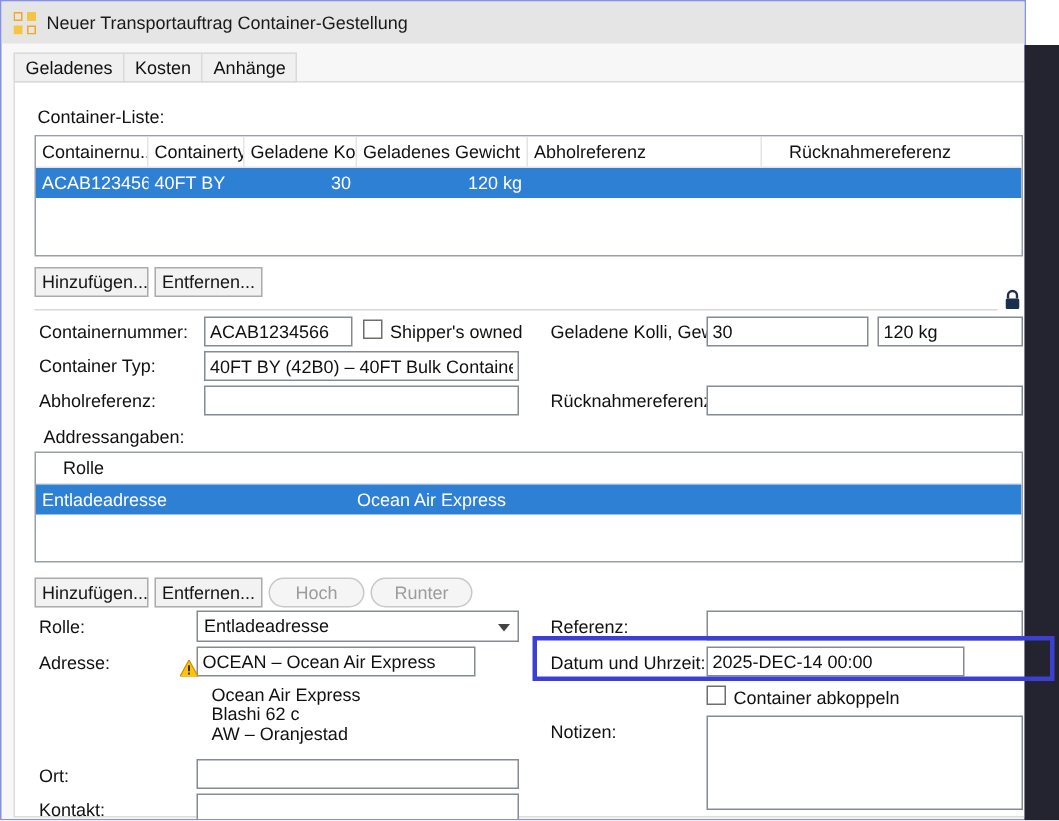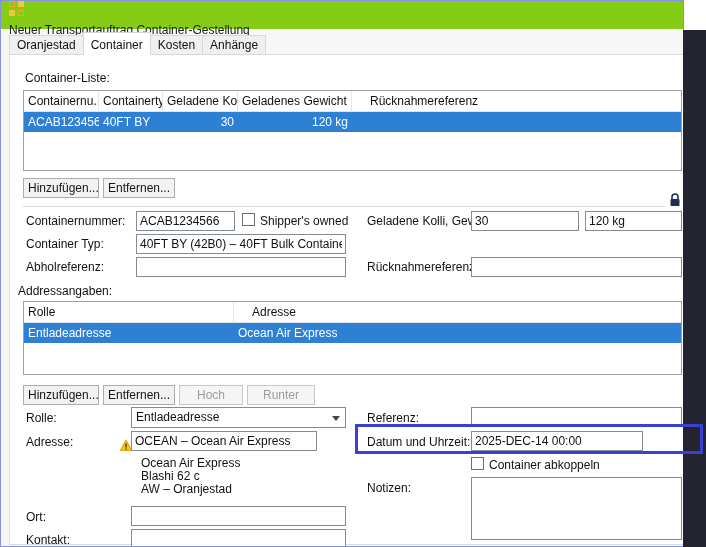--- a/index.html
+++ b/index.html
@@ -1,36 +1,36 @@
 <!DOCTYPE html>
 <html><head>
 <meta charset="utf-8">
 <style>
   body{margin:0;background:#fff;font-family:"Liberation Sans",sans-serif;font-size:12px;color:#111;}
   .stage{position:relative;width:706px;height:547px;overflow:hidden;background:#fff;}
   .dialog{position:absolute;left:0;top:0;width:684px;height:547px;box-sizing:border-box;background:#f7f7f7;border:1px solid #8591e2;overflow:hidden;}
-  .titlebar{position:absolute;left:0;top:0;width:100%;height:28px;display:flex;gap:7px;padding-left:8px;box-sizing:border-box;background:#84cc16;flex-direction:column;}
+  .titlebar{position:absolute;left:0;top:0;width:100%;height:28px;display:flex;align-items:center;gap:7px;padding-left:8px;box-sizing:border-box;background:#e5e5e5;}
   .title-text{color:#1a1a1a;white-space:nowrap;}
   .tabstrip{position:absolute;left:8px;top:31px;height:23px;display:flex;align-items:flex-end;z-index:3;}
   .tab{box-sizing:border-box;height:20px;line-height:19px;padding:0 7px;background:#f0f0f0;border:1px solid #d9d9d9;margin-right:-1px;cursor:default;}
   .tab.active{height:23px;line-height:24px;background:#fff;border:1px solid #d5d5d5;border-bottom:1px solid #fff;position:relative;z-index:2;}
   .panel{position:absolute;left:8px;top:53px;width:675px;height:491px;box-sizing:border-box;background:#fff;border:1px solid #dcdcdc;}
   .lbl{position:absolute;white-space:nowrap;}
   .grid{position:absolute;box-sizing:border-box;background:#fff;border:1px solid #9aa0a8;overflow:hidden;}
   .grid-head{display:flex;height:21px;box-sizing:border-box;border-bottom:1px solid #e4e4e6;background:#fff;}
   .gh{box-sizing:border-box;line-height:20px;padding:0 4px;border-right:1px solid #e4e4e6;white-space:nowrap;overflow:hidden;}
   .gh:last-child{border-right:none;margin-left:14px;}
   .grid-row{display:flex;height:20px;}
   .sel{background:#2e80d4;color:#fff;}
   .gc{box-sizing:border-box;line-height:20px;padding:0 4px;white-space:nowrap;overflow:hidden;}
   .num{text-align:right;}
   .c1a{width:75px}.c1b{width:64px}.c1c{width:75px}.c1d{width:114px}.c1e{width:156px}.c1f{flex:1}
   .c2a{width:210px}.c2b{width:265px}.c2c{flex:1}
   .btn{position:absolute;height:20px;box-sizing:border-box;background:#f2f2f2;border:1px solid #acacac;font-family:inherit;font-size:12px;color:#151515;padding:0 4px;text-align:center;cursor:default;}
-  .btn.disabled{color:#9c9c9c;border-color:#c8c8c8;background:#f5f5f5;}
+  .btn.disabled{color:#9c9c9c;border-color:#c8c8c8;background:#f5f5f5;border-radius:10px;}
   .sep{position:absolute;height:1px;background:#d8d8d8;}
   .tb{position:absolute;height:20px;box-sizing:border-box;border:1px solid #848b93;background:#fff;font-family:inherit;font-size:12px;padding:0 3px;color:#111;}
   .ta{position:absolute;box-sizing:border-box;border:1px solid #848b93;background:#fff;font-family:inherit;font-size:12px;padding:2px 3px;resize:none;}
   .cb{position:absolute;width:13px;height:13px;box-sizing:border-box;border:1px solid #6e6e6e;background:#fff;}
   .combo{position:absolute;height:21px;box-sizing:border-box;border:1px solid #848b93;background:#fff;padding:0 18px 0 4px;line-height:19px;white-space:nowrap;overflow:hidden;}
   .combo .arrow{position:absolute;right:5px;top:8px;width:0;height:0;border-left:4px solid transparent;border-right:4px solid transparent;border-top:5px solid #444;}
   .iconbox{position:absolute;line-height:0;}
   .appstrip{position:absolute;right:0;top:30px;width:23px;height:517px;background:#232430;}
   .annotation{position:absolute;left:355px;top:424px;width:348px;height:30px;box-sizing:border-box;border:3px solid #3b40d2;z-index:10;}
 </style>
@@ -46,36 +46,36 @@
           <rect x="0.5" y="0.5" width="5" height="5" fill="none" stroke="#f5a623"></rect>
           <rect x="9" y="0" width="6" height="6" fill="#f5c542"></rect>
           <rect x="0" y="9" width="6" height="6" fill="#f5c542"></rect>
           <rect x="9.5" y="9.5" width="5" height="5" fill="none" stroke="#f5a623"></rect>
         </svg>
       </span>
       <span class="title-text">Neuer Transportauftrag Container-Gestellung</span>
     </div>
 
     <div class="tabstrip">
-      <div class="tab">Oranjestad</div>
-      <div class="tab active">Container</div>
+      <div class="tab">Geladenes</div>
       <div class="tab">Kosten</div>
       <div class="tab">Anhänge</div>
     </div>
 
     <div class="panel"></div>
 
     <span class="lbl" style="left:24px;top:70px">Container-Liste:</span>
 
     <div class="grid" style="left:22px;top:89px;width:659px;height:81px">
       <div class="grid-head">
         <div class="gh c1a">Containernu...</div>
         <div class="gh c1b">Containertyp</div>
         <div class="gh c1c">Geladene Kolli</div>
         <div class="gh c1d">Geladenes Gewicht</div>
+        <div class="gh c1e">Abholreferenz</div>
         <div class="gh c1f">Rücknahmereferenz</div>
       </div>
       <div class="grid-row sel">
         <div class="gc c1a">ACAB1234566</div>
         <div class="gc c1b">40FT BY</div>
         <div class="gc c1c num">30</div>
         <div class="gc c1d num">120 kg</div>
         <div class="gc c1e"></div>
         <div class="gc c1f"></div>
       </div>
@@ -101,26 +101,25 @@
     <input class="tb" style="left: 584px; top: 210px; width: 97px;" value="120 kg">
 
     <span class="lbl" style="left:25px;top:236px">Container Typ:</span>
     <input class="tb" style="left: 135px; top: 233px; width: 210px;" value="40FT BY (42B0) – 40FT Bulk Container">
 
     <span class="lbl" style="left:25px;top:259px">Abholreferenz:</span>
     <input class="tb" style="left: 135px; top: 256px; width: 210px;">
     <span class="lbl" style="left:366px;top:259px">Rücknahmereferenz:</span>
     <input class="tb" style="left: 470px; top: 256px; width: 211px;">
 
-    <span class="lbl" style="left:17px;top:283px">Addressangaben:</span>
+    <span class="lbl" style="left:28px;top:283px">Addressangaben:</span>
 
     <div class="grid" style="left:22px;top:300px;width:659px;height:74px">
       <div class="grid-head">
         <div class="gh c2a">Rolle</div>
-        <div class="gh c2b">Adresse</div>
       </div>
       <div class="grid-row sel">
         <div class="gc c2a">Entladeadresse</div>
         <div class="gc c2b">Ocean Air Express</div>
         <div class="gc c2c"></div>
       </div>
     </div>
 
     <button class="btn" style="left:22px;top:384px;width:76px">Hinzufügen...</button>
     <button class="btn" style="left:102px;top:384px;width:72px">Entfernen...</button>

